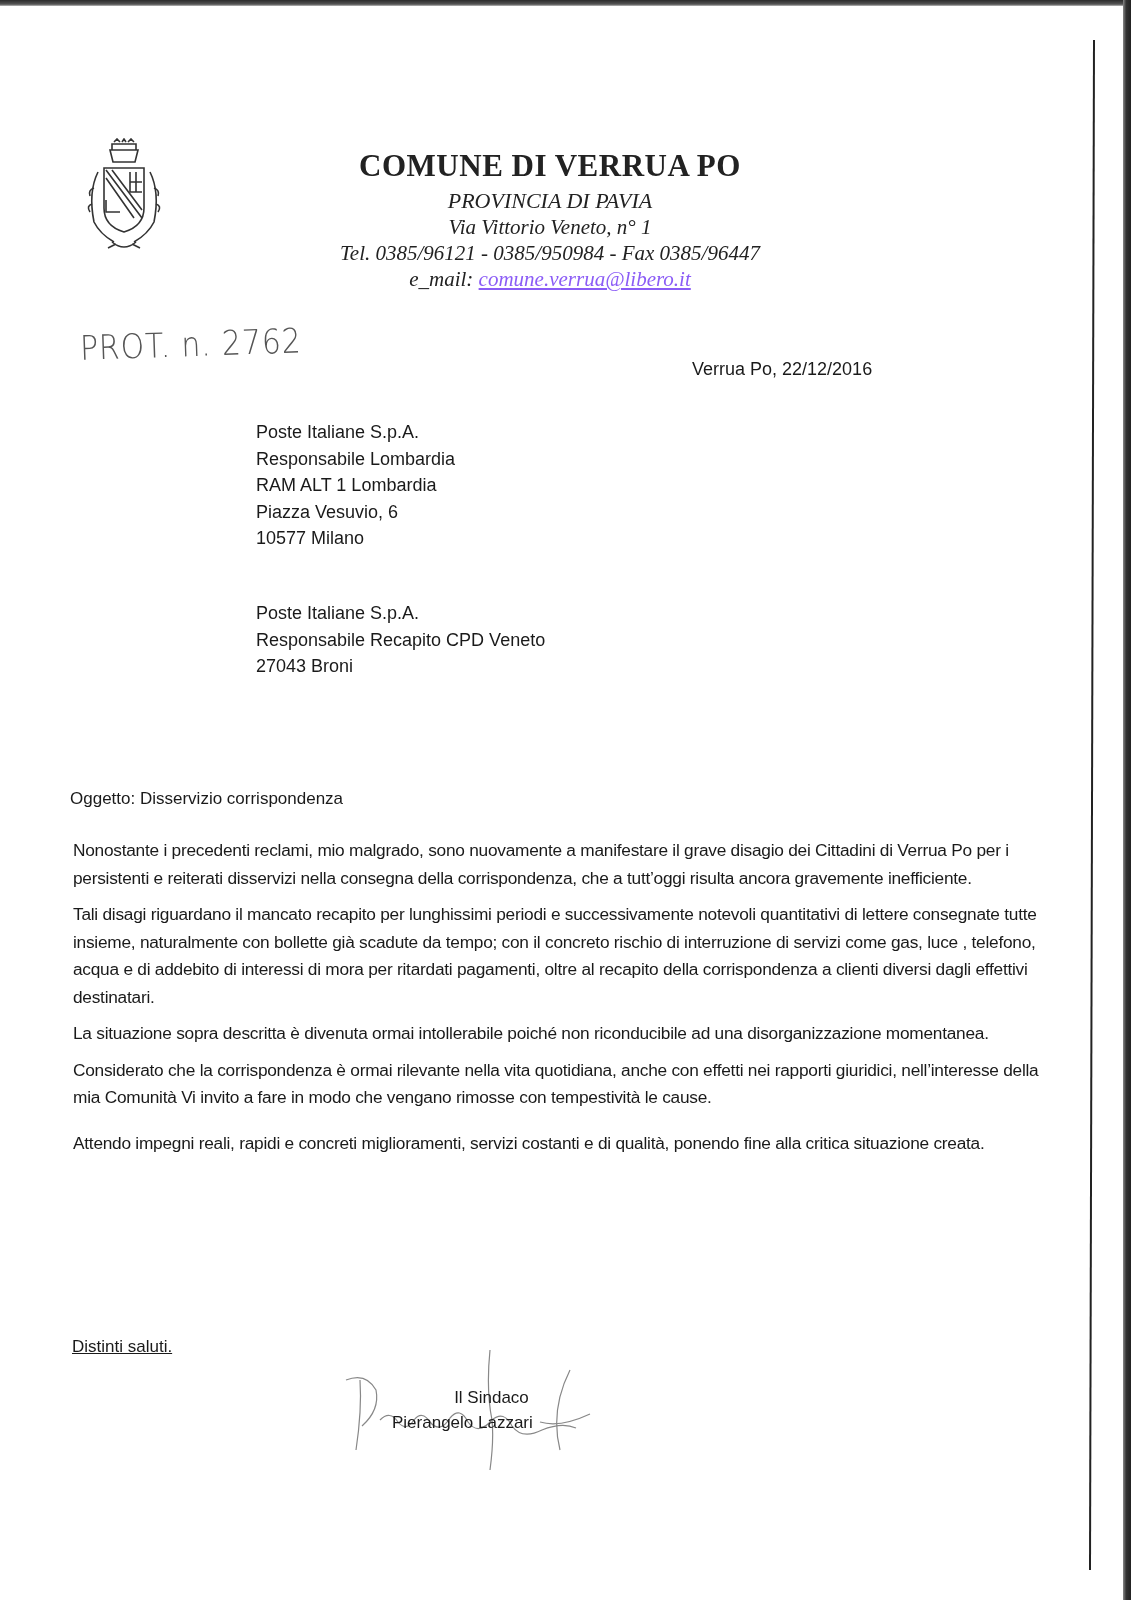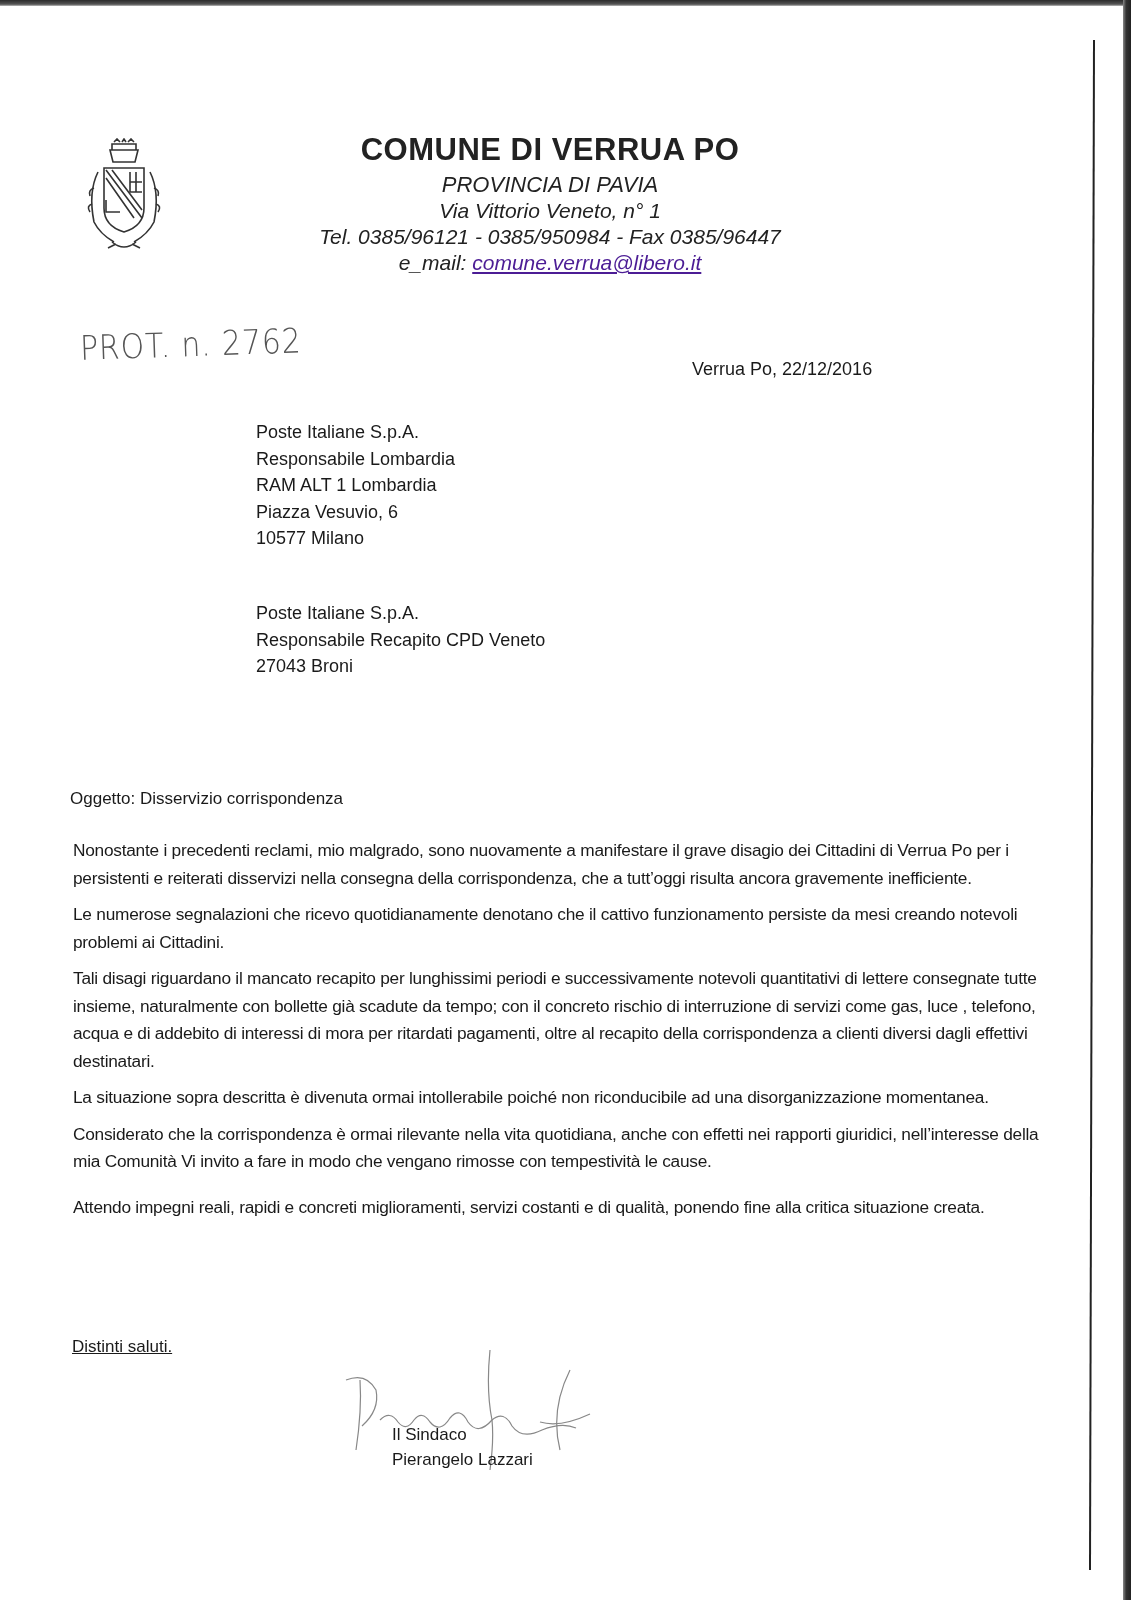--- a/index.html
+++ b/index.html
@@ -10,47 +10,47 @@
   }
   .scan-top { position: absolute; left: 0; top: 0; width: 1131px; height: 6px;
     background: linear-gradient(#2b2b2b, #555 70%, #bbb); }
   .scan-right { position: absolute; right: 0; top: 0; width: 8px; height: 1600px;
     background: linear-gradient(90deg, #888, #333 40%, #222); }
   .margin-line { position: absolute; left: 1093px; top: 40px; width: 2px; height: 1530px;
     background: #222; transform: rotate(0.15deg); transform-origin: top; }
 
   .crest { position: absolute; left: 84px; top: 138px; width: 80px; height: 120px; }
 
-  .letterhead { position: absolute; left: 290px; top: 128px; width: 520px; text-align: center;
-    font-family: Liberation Sans, sans-serif; color: #222; }
+  .letterhead { position: absolute; left: 290px; top: 144px; width: 520px; text-align: center;
+    font-family: Liberation Serif, serif; color: #222; }
   .lh-title { font-size: 31px; font-weight: bold; letter-spacing: 0.5px; line-height: 44px; }
   .lh-line { font-style: italic; font-size: 21px; line-height: 26px; }
   .lh-prov { font-size: 22px; }
-  .lh-email a { color: #4c1d95; text-decoration: underline; margin-top: 22px; }
+  .lh-email a { color: #8b5cf6; text-decoration: underline; margin-top: 22px; }
 
   .protocol { position: absolute; left: 80px; top: 328px; font-family: "DejaVu Sans", sans-serif;
     font-size: 34px; color: #555; font-weight: 200; letter-spacing: 1px;
     transform: rotate(-2deg) scaleX(0.88); transform-origin: left; }
 
   .date { position: absolute; left: 692px; top: 359px; font-size: 18px; }
 
   .address { position: absolute; left: 256px; font-size: 18px; line-height: 26.5px; }
   .address.a1 { top: 419px; }
   .address.a2 { top: 600px; }
 
   .subject { position: absolute; left: 70px; top: 789px; font-size: 17px; text-align: right; }
 
   .body-text { position: absolute; left: 70px; top: 837px; width: 980px; font-size: 17.3px;
     line-height: 27.5px; letter-spacing: -0.25px; }
   .body-text p { margin: 0 0 9px 3px; }
   .body-text p.gap { margin-top: 18px; }
 
   .closing { position: absolute; left: 72px; top: 1337px; font-size: 17px; text-decoration: underline; }
 
-  .sign-block { position: absolute; left: 392px; top: 1422px; text-align: left; font-size: 17px;
+  .sign-block { position: absolute; left: 392px; top: 1385px; text-align: right; font-size: 17px;
     line-height: 25px; }
   .sign-role { padding-right: 4px; }
   .signature { position: absolute; left: 340px; top: 1350px; width: 290px; height: 130px; }
 </style>
 </head>
 <body>
 
 <div class="scan-top"></div>
 <div class="scan-right"></div>
 <div class="margin-line"></div>
@@ -94,21 +94,20 @@
 <div class="address a2">
   <div>Poste Italiane S.p.A.</div>
   <div>Responsabile Recapito CPD Veneto</div>
   <div>27043 Broni</div>
 </div>
 
 <div class="subject">Oggetto: Disservizio corrispondenza</div>
 
 <div class="body-text">
   <p>Nonostante i precedenti reclami, mio malgrado, sono nuovamente a manifestare il grave disagio dei Cittadini di Verrua Po per i persistenti e reiterati disservizi nella consegna della corrispondenza, che a tutt’oggi risulta ancora gravemente inefficiente.</p>
-  <p>Le numerose segnalazioni che ricevo quotidianamente denotano che il cattivo funzionamento persiste da mesi creando notevoli problemi ai Cittadini.</p>
   <p>Tali disagi riguardano  il mancato recapito per lunghissimi periodi e successivamente notevoli quantitativi di lettere consegnate tutte insieme, naturalmente con bollette già scadute da tempo; con il concreto rischio di interruzione di servizi come gas, luce , telefono, acqua e di addebito di interessi di mora per ritardati pagamenti, oltre al recapito della corrispondenza a clienti diversi dagli effettivi destinatari.</p>
   <p>La situazione sopra descritta è divenuta ormai intollerabile poiché non riconducibile ad una disorganizzazione momentanea.</p>
   <p>Considerato che la corrispondenza è ormai rilevante nella vita quotidiana, anche con effetti nei rapporti giuridici, nell’interesse della mia Comunità Vi invito a fare in modo che vengano rimosse con tempestività le cause.</p>
   <p class="gap">Attendo impegni reali, rapidi e concreti miglioramenti,  servizi costanti e di qualità, ponendo fine alla critica situazione creata.</p>
 </div>
 
 <div class="closing">Distinti saluti.</div>
 
 <svg class="signature" viewBox="0 0 290 130">
   <g fill="none" stroke="#888" stroke-width="1.2">

